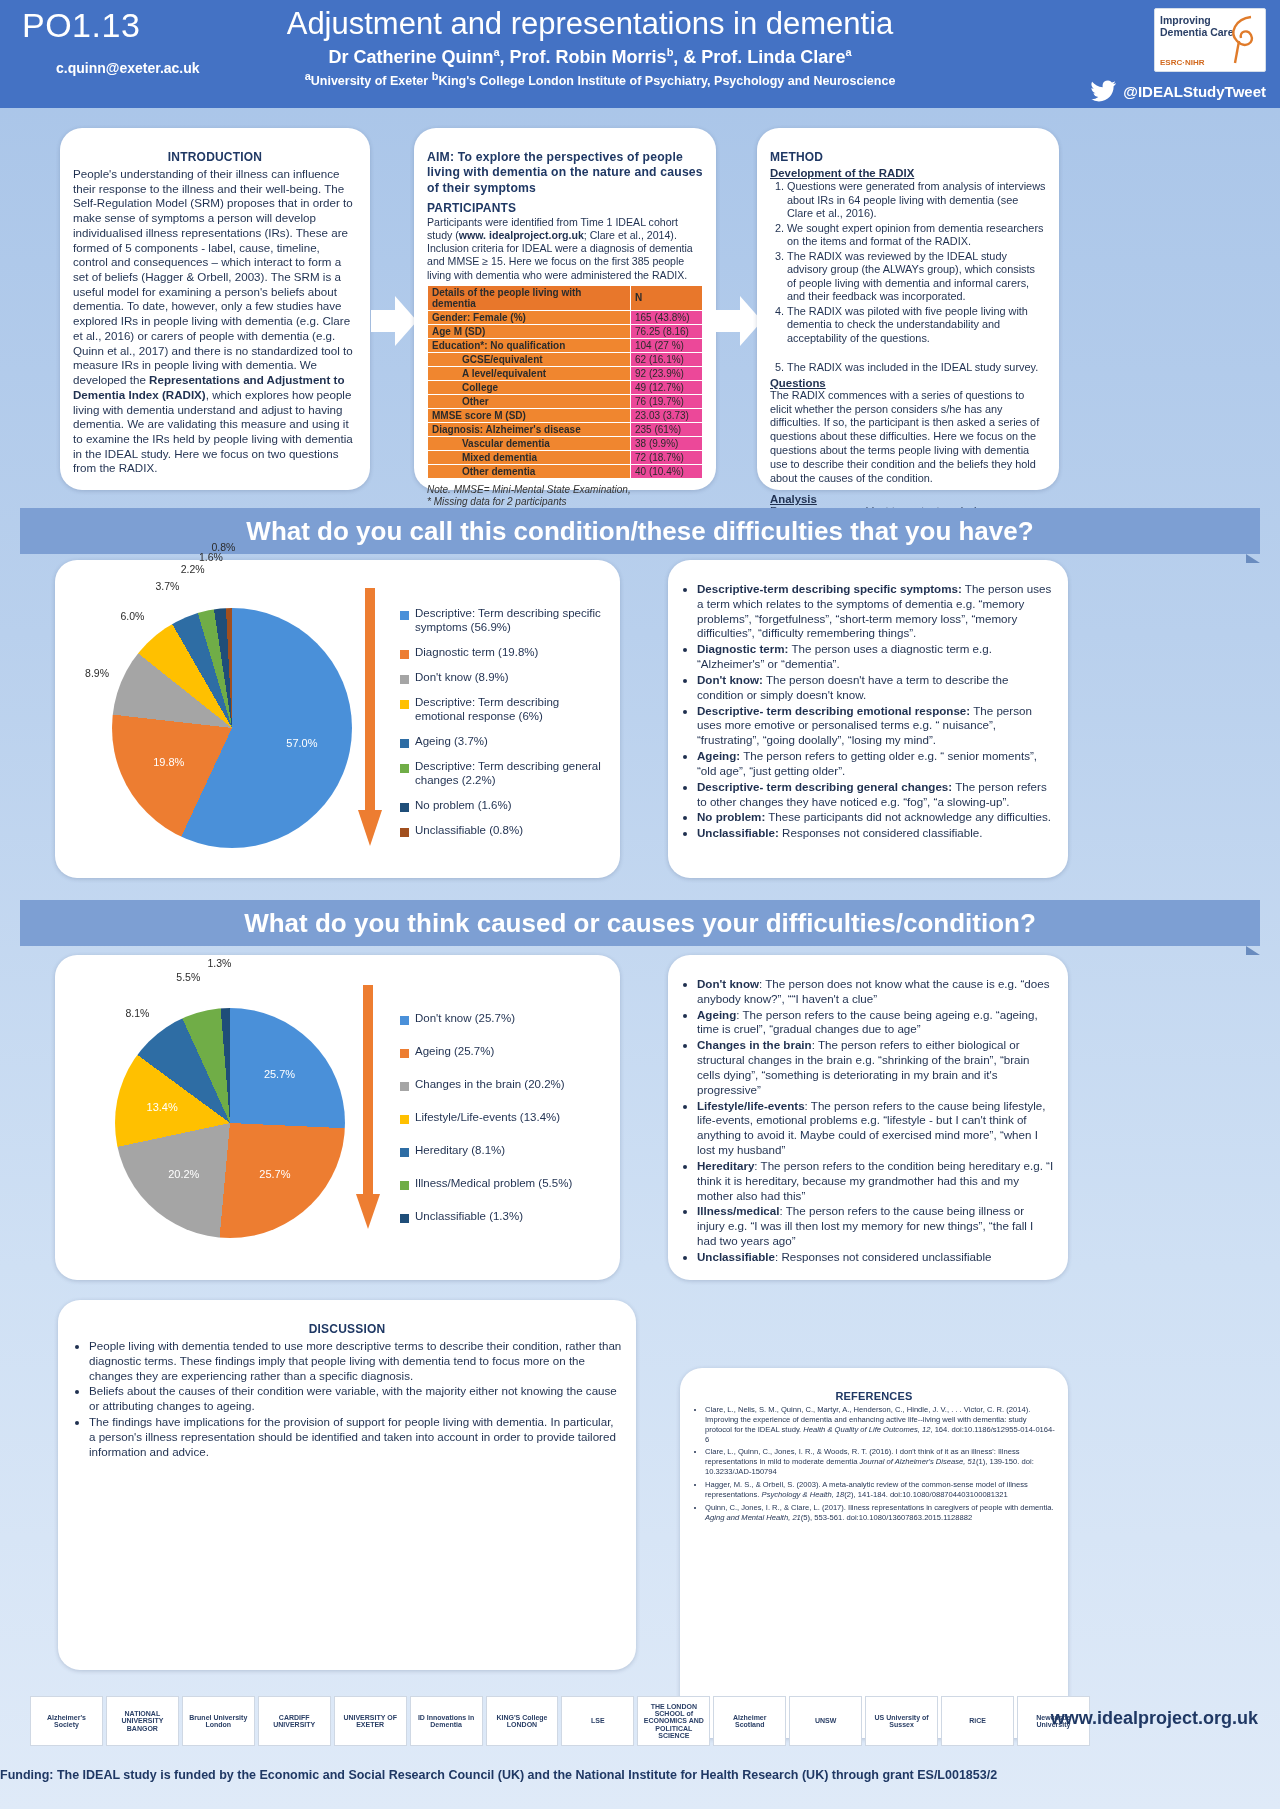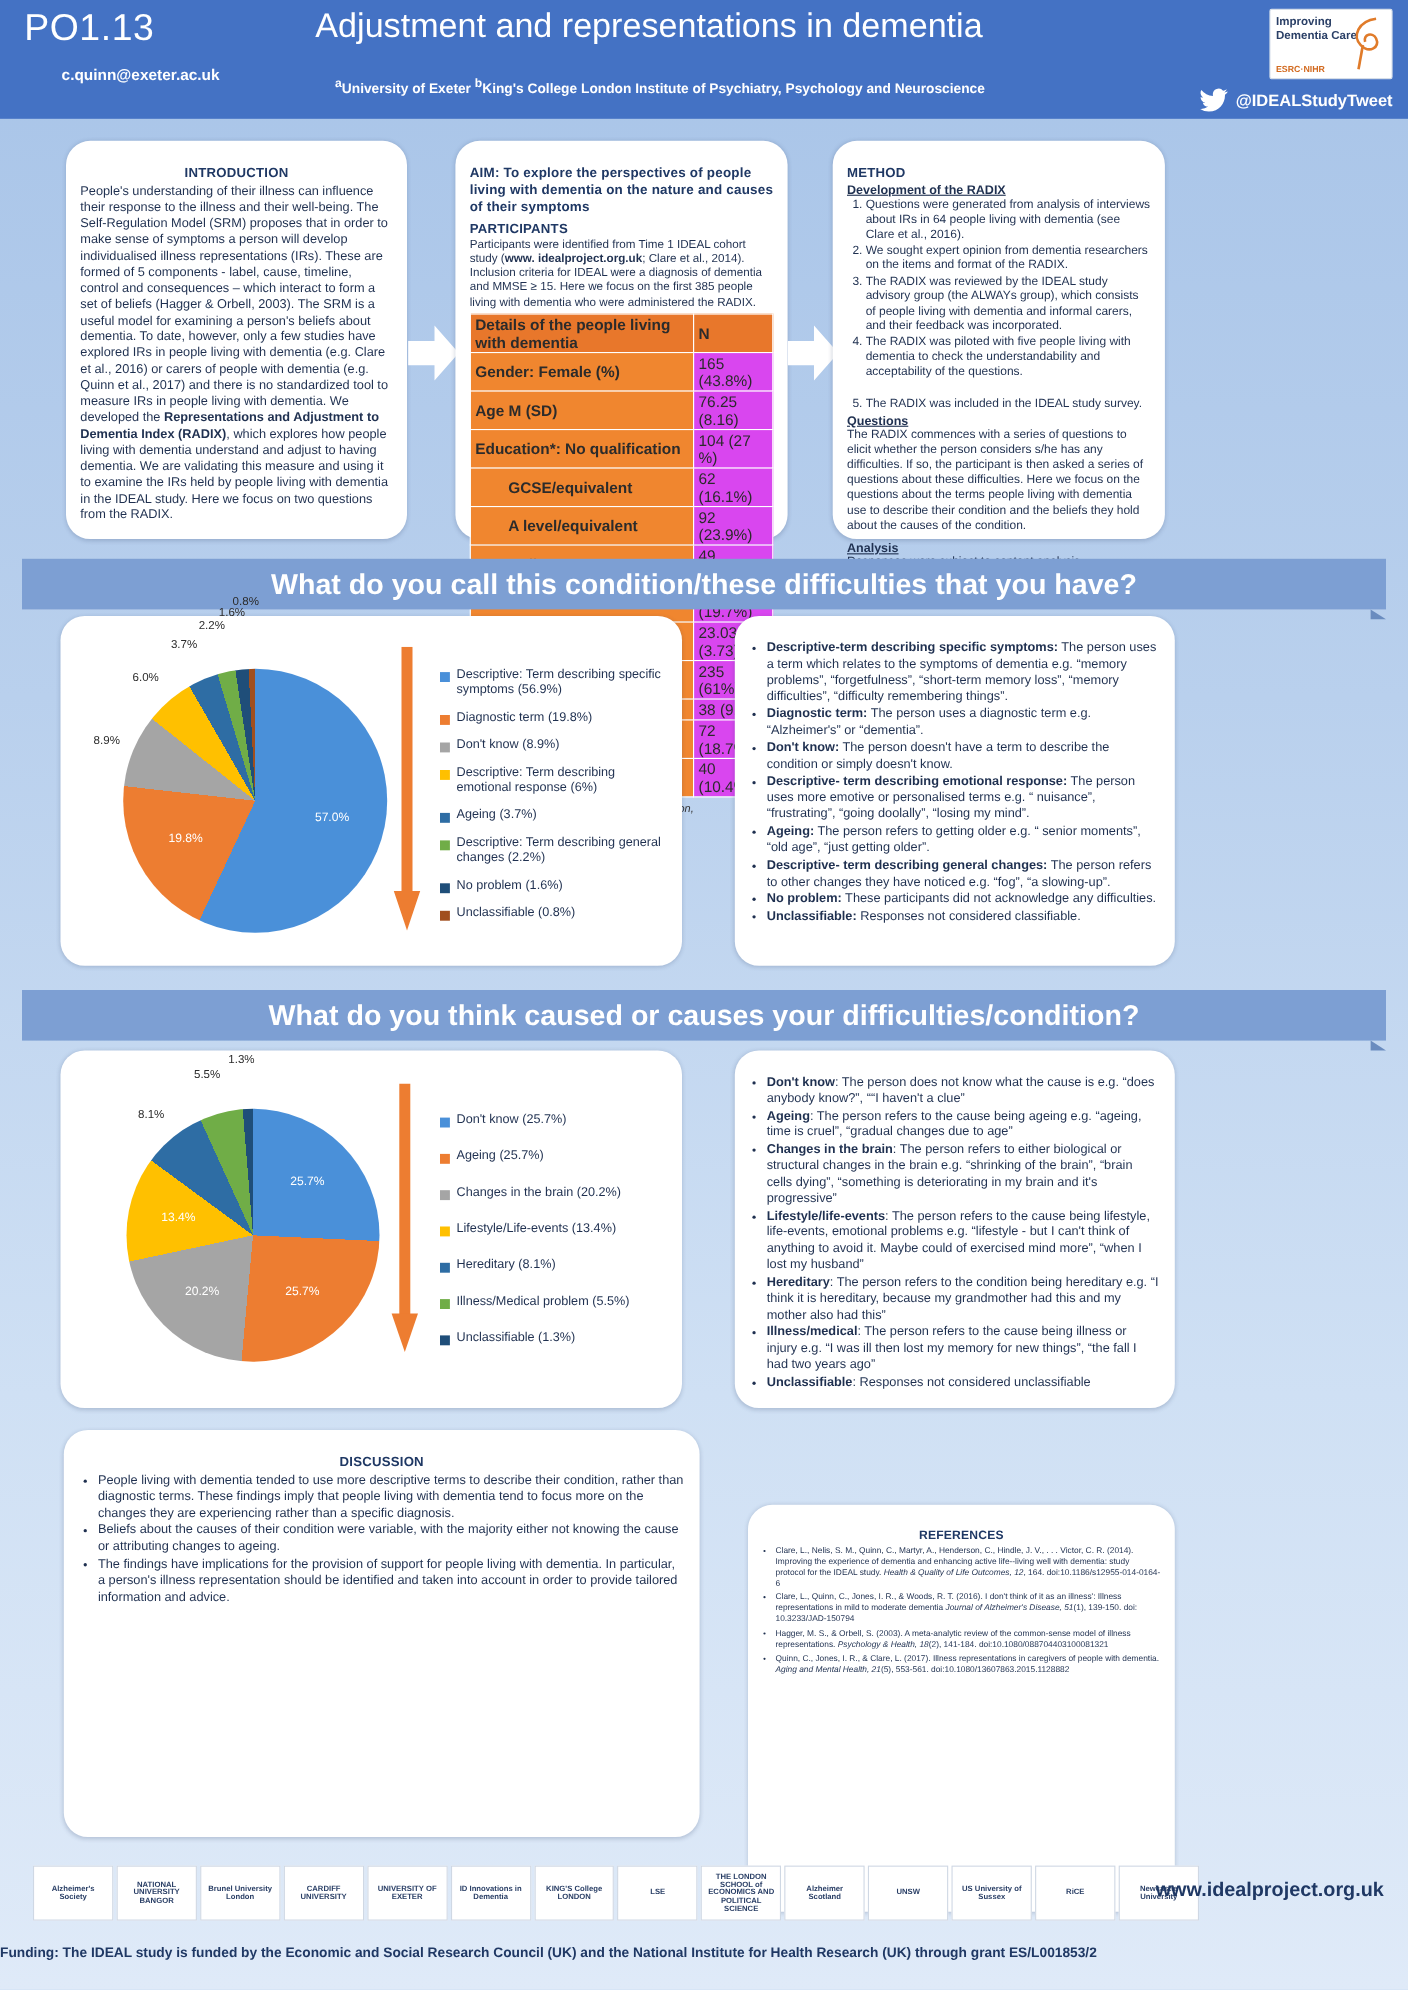--- a/index.html
+++ b/index.html
@@ -77,26 +77,26 @@
   .body-txt b { font-weight:bold; }
 
   
   .arrow-h {
     position:absolute; width:46px; height:58px;
   }
 
   
   table.parts {
     border-collapse:collapse; width:100%; margin-top:3px;
-    font-size:14px; color:#2b2b2b;
+    font-size:10px; color:#2b2b2b;
   }
   table.parts td { padding:1px 4px; border:1px solid #fff; }
   table.parts tr.hdr td { background:#e8772b; font-weight:bold; }
   table.parts tr.a td { background:#f0862f; font-weight:bold; }
-  table.parts tr.a td.num { background:#d946ef; font-weight:normal; text-align:left; }
+  table.parts tr.a td.num { background:#ec4899; font-weight:normal; text-align:left; }
   table.parts td.num { width:72px; }
   .indent1 { padding-left:34px !important; }
   .note { font-size:10px; font-style:italic; color:#333; margin-top:5px; line-height:1.25; }
 
   
   .banner {
     position:absolute; height:46px; background:#7d9fd3;
     color:#fff; font-size:26px; font-weight:bold;
     display:flex; align-items:center; justify-content:center;
   }
@@ -151,20 +151,21 @@
 </style>
 </head>
 <body>
 
 <div class="poster">
 
   <div class="header">
     <div class="hdr-code">PO1.13</div>
     <div class="hdr-email">c.quinn@exeter.ac.uk</div>
     <div class="hdr-title">Adjustment and representations in dementia</div>
+    <div class="hdr-authors">Dr Catherine Quinn<sup>a</sup>, Prof. Robin Morris<sup>b</sup>, &amp; Prof. Linda Clare<sup>a</sup></div>
     <div class="hdr-affil"><sup>a</sup>University of Exeter <sup>b</sup>King's College London Institute of Psychiatry, Psychology and Neuroscience</div>
 
     <div class="logo-box">
       <div class="logo-text">
         <span>Improving</span><br>
         <span>Dementia Care</span>
       </div>
       <div class="logo-esrc">ESRC·NIHR</div>
       <svg class="logo-swirl" viewBox="0 0 40 54">
         <path d="M30 4 C14 6,8 20,16 28 C24 36,34 30,30 22 C27 16,18 18,20 25" fill="none" stroke="#e07b2a" stroke-width="2.4"></path>

